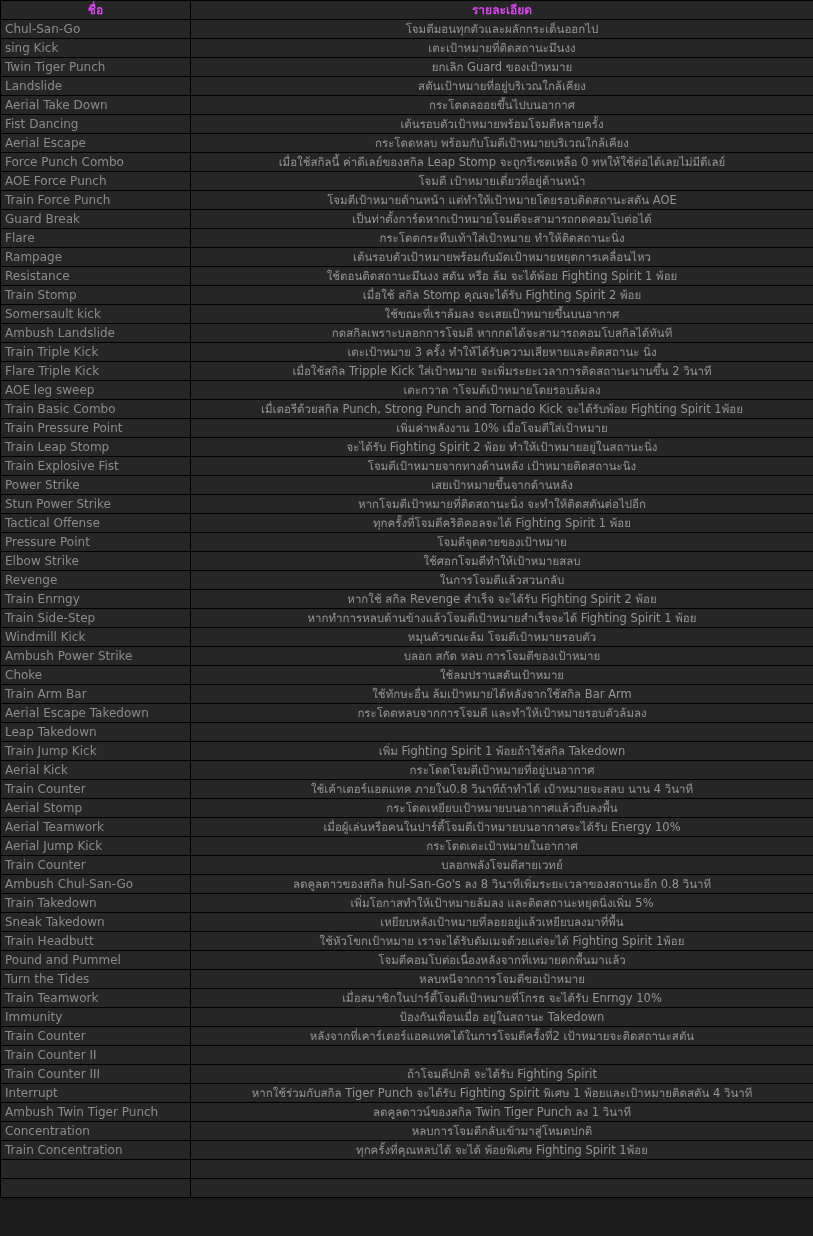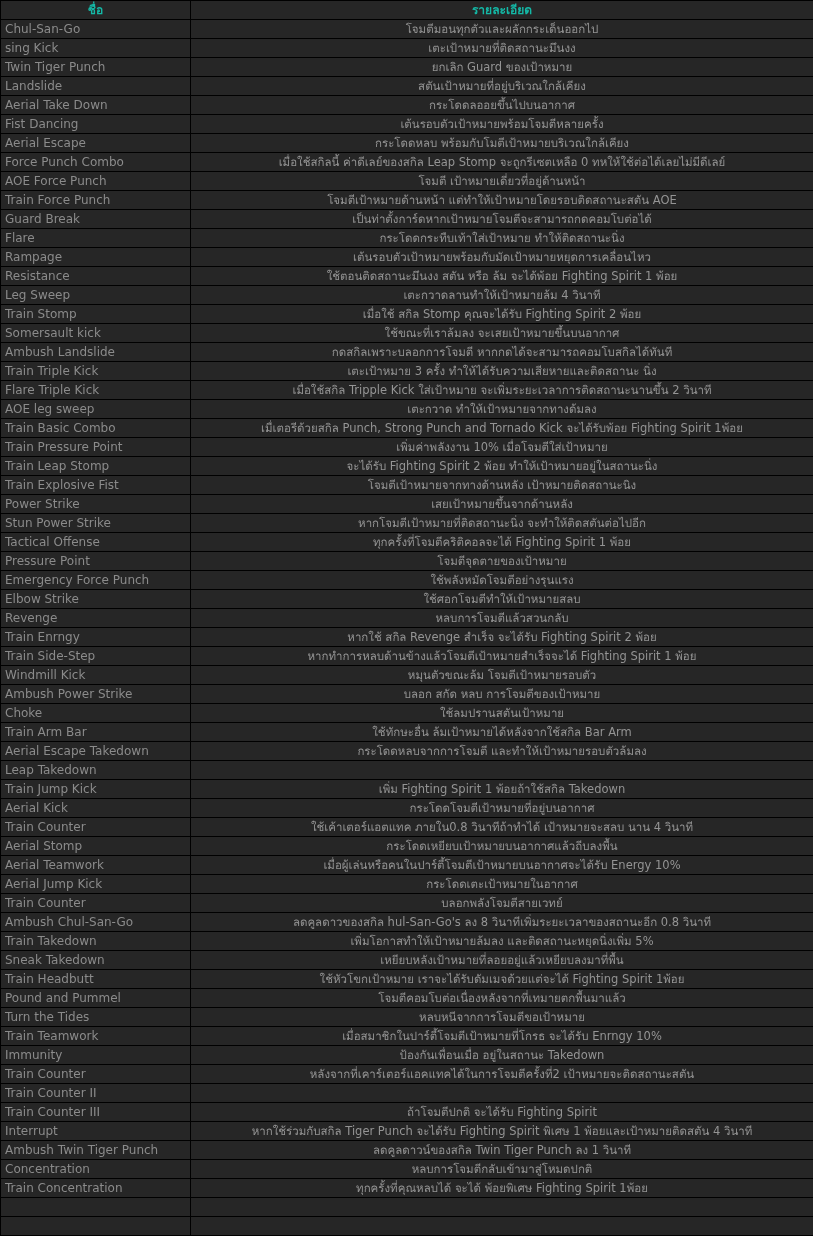--- a/index.html
+++ b/index.html
@@ -27,21 +27,21 @@
     border: 1px solid #000000;
     background: #262626;
     padding: 0 4px;
     height: 18px;
     line-height: 18px;
     overflow: hidden;
     white-space: nowrap;
   }
 
   thead th {
-    color: #14b8a6;
+    color: #d946ef;
     font-size: 12px;
     font-weight: bold;
     text-align: center;
     height: 17px;
     line-height: 17px;
     background: #262626;
   }
 
   td.cell-name {
     color: #8b8b8b;
@@ -125,24 +125,20 @@
       </tr>
       <tr>
         <td class="cell-name">Rampage</td>
         <td class="cell-detail">เต้นรอบตัวเป้าหมายพร้อมกับมัดเป้าหมายหยุดการเคลื่อนไหว</td>
       </tr>
       <tr>
         <td class="cell-name">Resistance</td>
         <td class="cell-detail">ใช้ตอนติดสถานะมึนงง สตัน หรือ ล้ม จะได้พ้อย Fighting Spirit 1 พ้อย</td>
       </tr>
       <tr>
-        <td class="cell-name">Leg Sweep</td>
-        <td class="cell-detail">เตะกวาดลานทำให้เป้าหมายล้ม 4 วินาที</td>
-      </tr>
-      <tr>
         <td class="cell-name">Train Stomp</td>
         <td class="cell-detail">เมื่อใช้ สกิล Stomp คุณจะได้รับ Fighting Spirit  2 พ้อย</td>
       </tr>
       <tr>
         <td class="cell-name">Somersault kick</td>
         <td class="cell-detail">ใช้ขณะที่เราล้มลง จะเสยเป้าหมายขึ้นบนอากาศ</td>
       </tr>
       <tr>
         <td class="cell-name">Ambush Landslide</td>
         <td class="cell-detail">กดสกิลเพราะบลอกการโจมตี หากกดได้จะสามารถคอมโบสกิลได้ทันที</td>
@@ -150,21 +146,21 @@
       <tr>
         <td class="cell-name">Train Triple Kick</td>
         <td class="cell-detail">เตะเป้าหมาย 3 ครั้ง ทำให้ได้รับความเสียหายและติดสถานะ นิ่ง</td>
       </tr>
       <tr>
         <td class="cell-name">Flare Triple Kick</td>
         <td class="cell-detail">เมื่อใช้สกิล Tripple Kick ใส่เป้าหมาย จะเพิ่มระยะเวลาการติดสถานะนานขึ้น 2 วินาที</td>
       </tr>
       <tr>
         <td class="cell-name">AOE leg sweep</td>
-        <td class="cell-detail">เตะกวาด ทำให้เป้าหมายจากทางด้มลง</td>
+        <td class="cell-detail">เตะกวาด าโจมต้เป้าหมายโดยรอบล้มลง</td>
       </tr>
       <tr>
         <td class="cell-name">Train Basic Combo</td>
         <td class="cell-detail">เมื่เตอรีด้วยสกิล Punch, Strong Punch and Tornado Kick จะได้รับพ้อย Fighting Spirit 1พ้อย</td>
       </tr>
       <tr>
         <td class="cell-name">Train Pressure Point</td>
         <td class="cell-detail">เพิ่มค่าพลังงาน 10% เมื่อโจมตีใส่เป้าหมาย</td>
       </tr>
       <tr>
@@ -185,30 +181,26 @@
       </tr>
       <tr>
         <td class="cell-name">Tactical Offense</td>
         <td class="cell-detail">ทุกครั้งที่โจมตีคริติคอลจะได้ Fighting Spirit  1 พ้อย</td>
       </tr>
       <tr>
         <td class="cell-name">Pressure Point</td>
         <td class="cell-detail">โจมตีจุดตายของเป้าหมาย</td>
       </tr>
       <tr>
-        <td class="cell-name">Emergency Force Punch</td>
-        <td class="cell-detail">ใช้พลังหมัดโจมตีอย่างรุนแรง</td>
-      </tr>
-      <tr>
         <td class="cell-name">Elbow Strike</td>
         <td class="cell-detail">ใช้ศอกโจมตีทำให้เป้าหมายสลบ</td>
       </tr>
       <tr>
         <td class="cell-name">Revenge</td>
-        <td class="cell-detail">หลบการโจมตีแล้วสวนกลับ</td>
+        <td class="cell-detail">ในการโจมตีแล้วสวนกลับ</td>
       </tr>
       <tr>
         <td class="cell-name">Train Enrngy</td>
         <td class="cell-detail">หากใช้ สกิล Revenge สำเร็จ จะได้รับ Fighting Spirit 2 พ้อย</td>
       </tr>
       <tr>
         <td class="cell-name">Train Side-Step</td>
         <td class="cell-detail">หากทำการหลบด้านข้างแล้วโจมตีเป้าหมายสำเร็จจะได้ Fighting Spirit 1 พ้อย</td>
       </tr>
       <tr>

